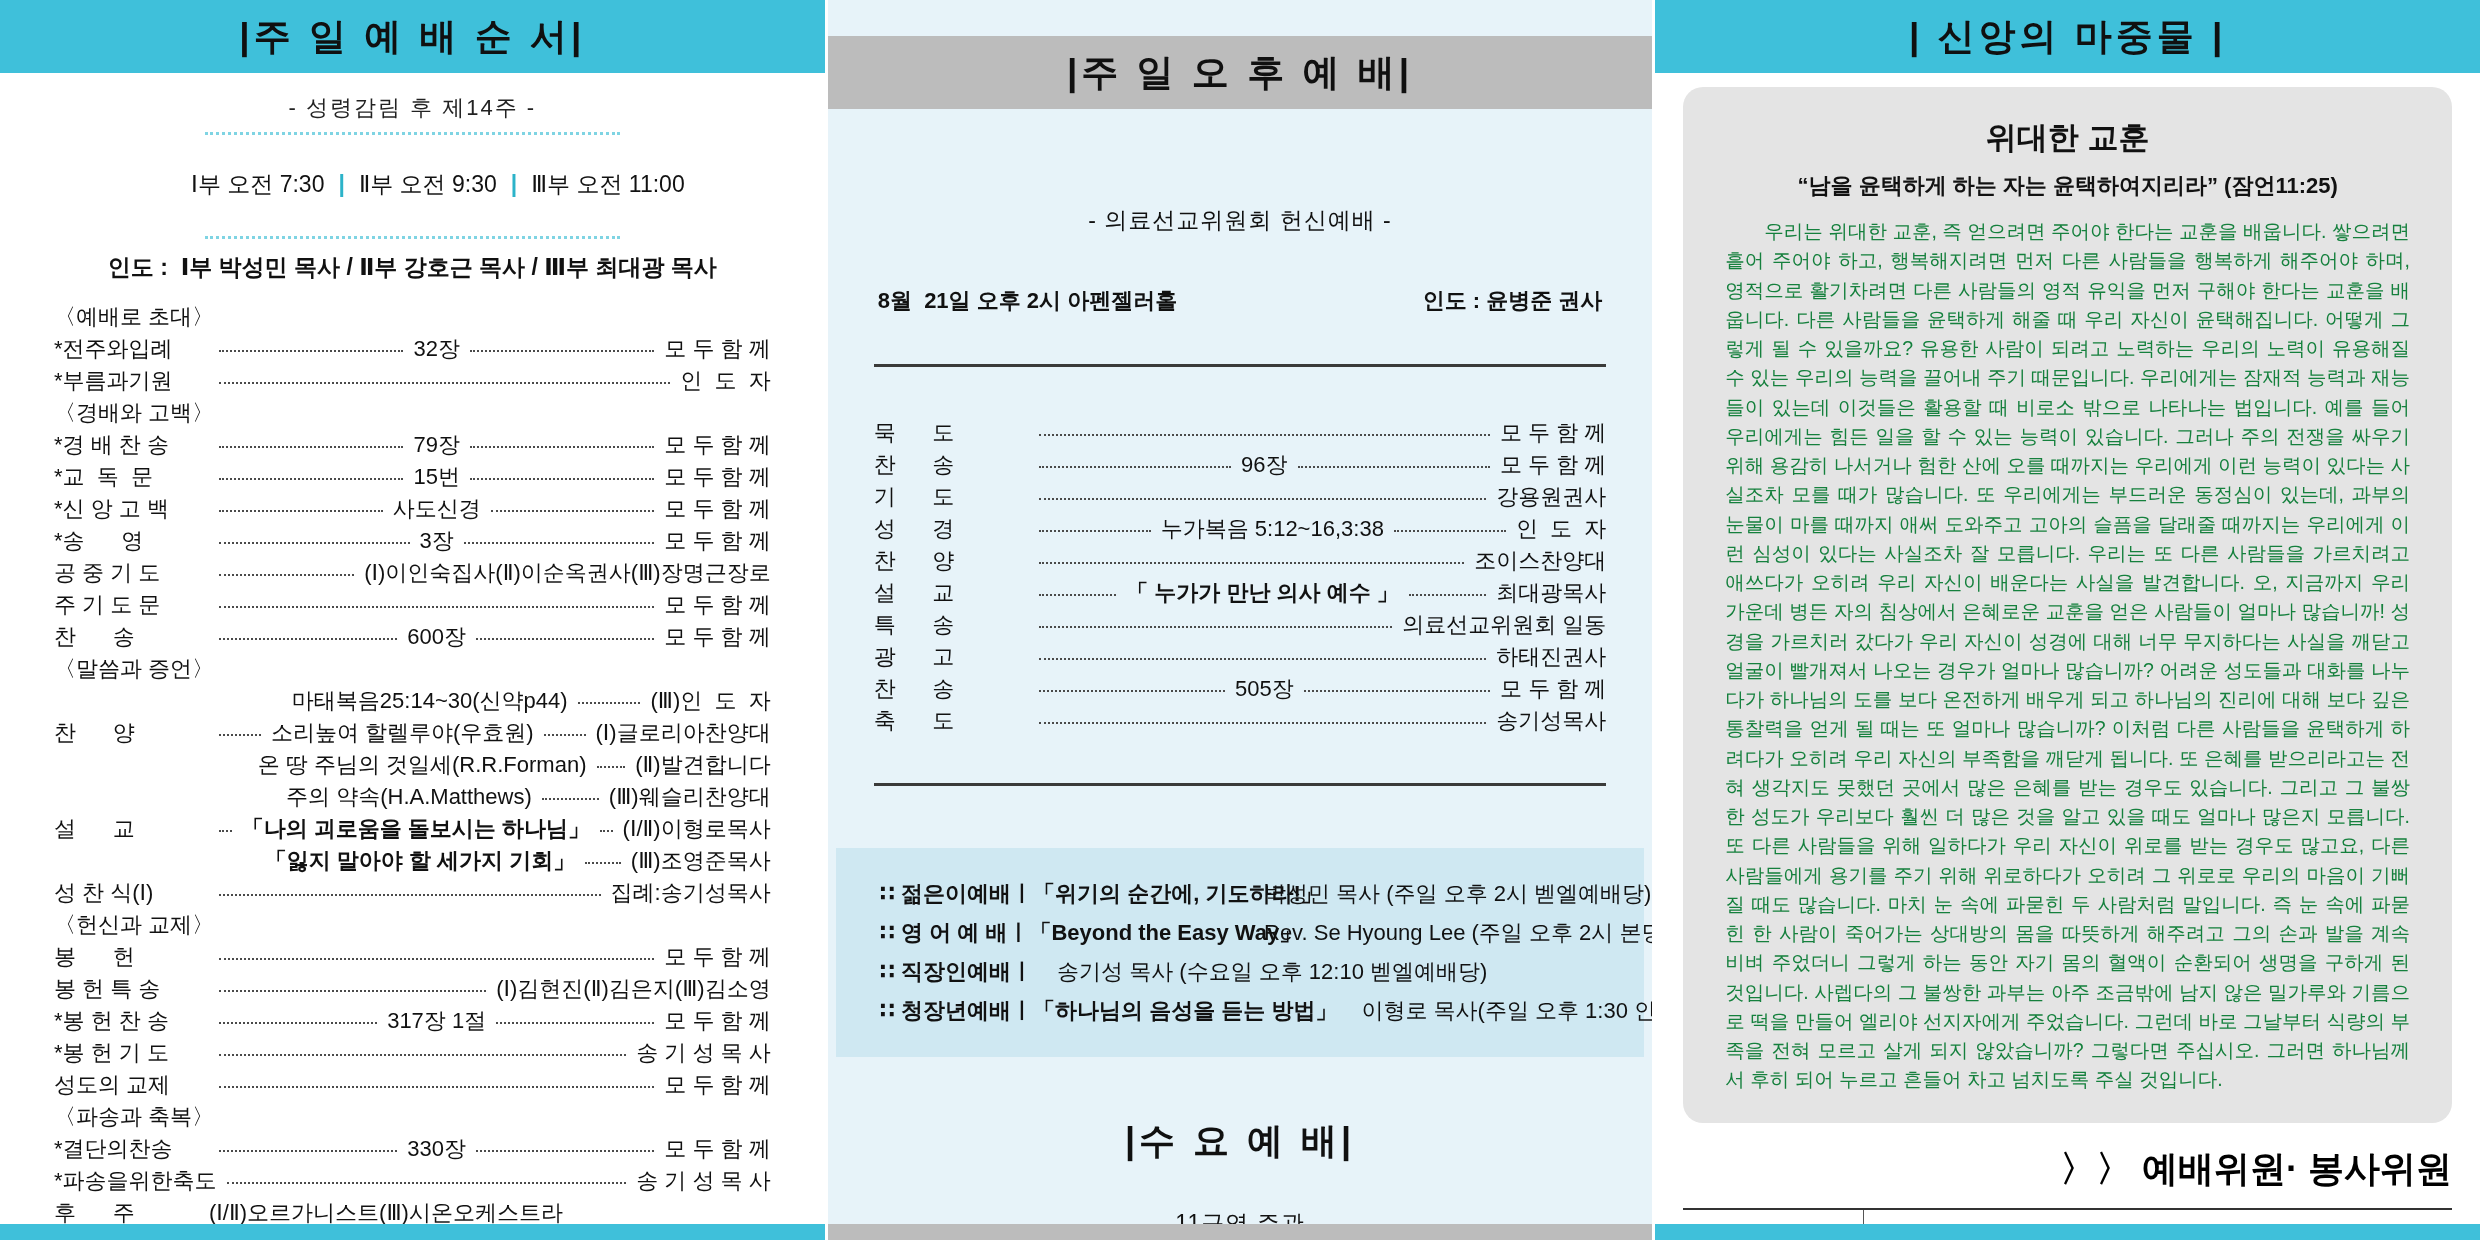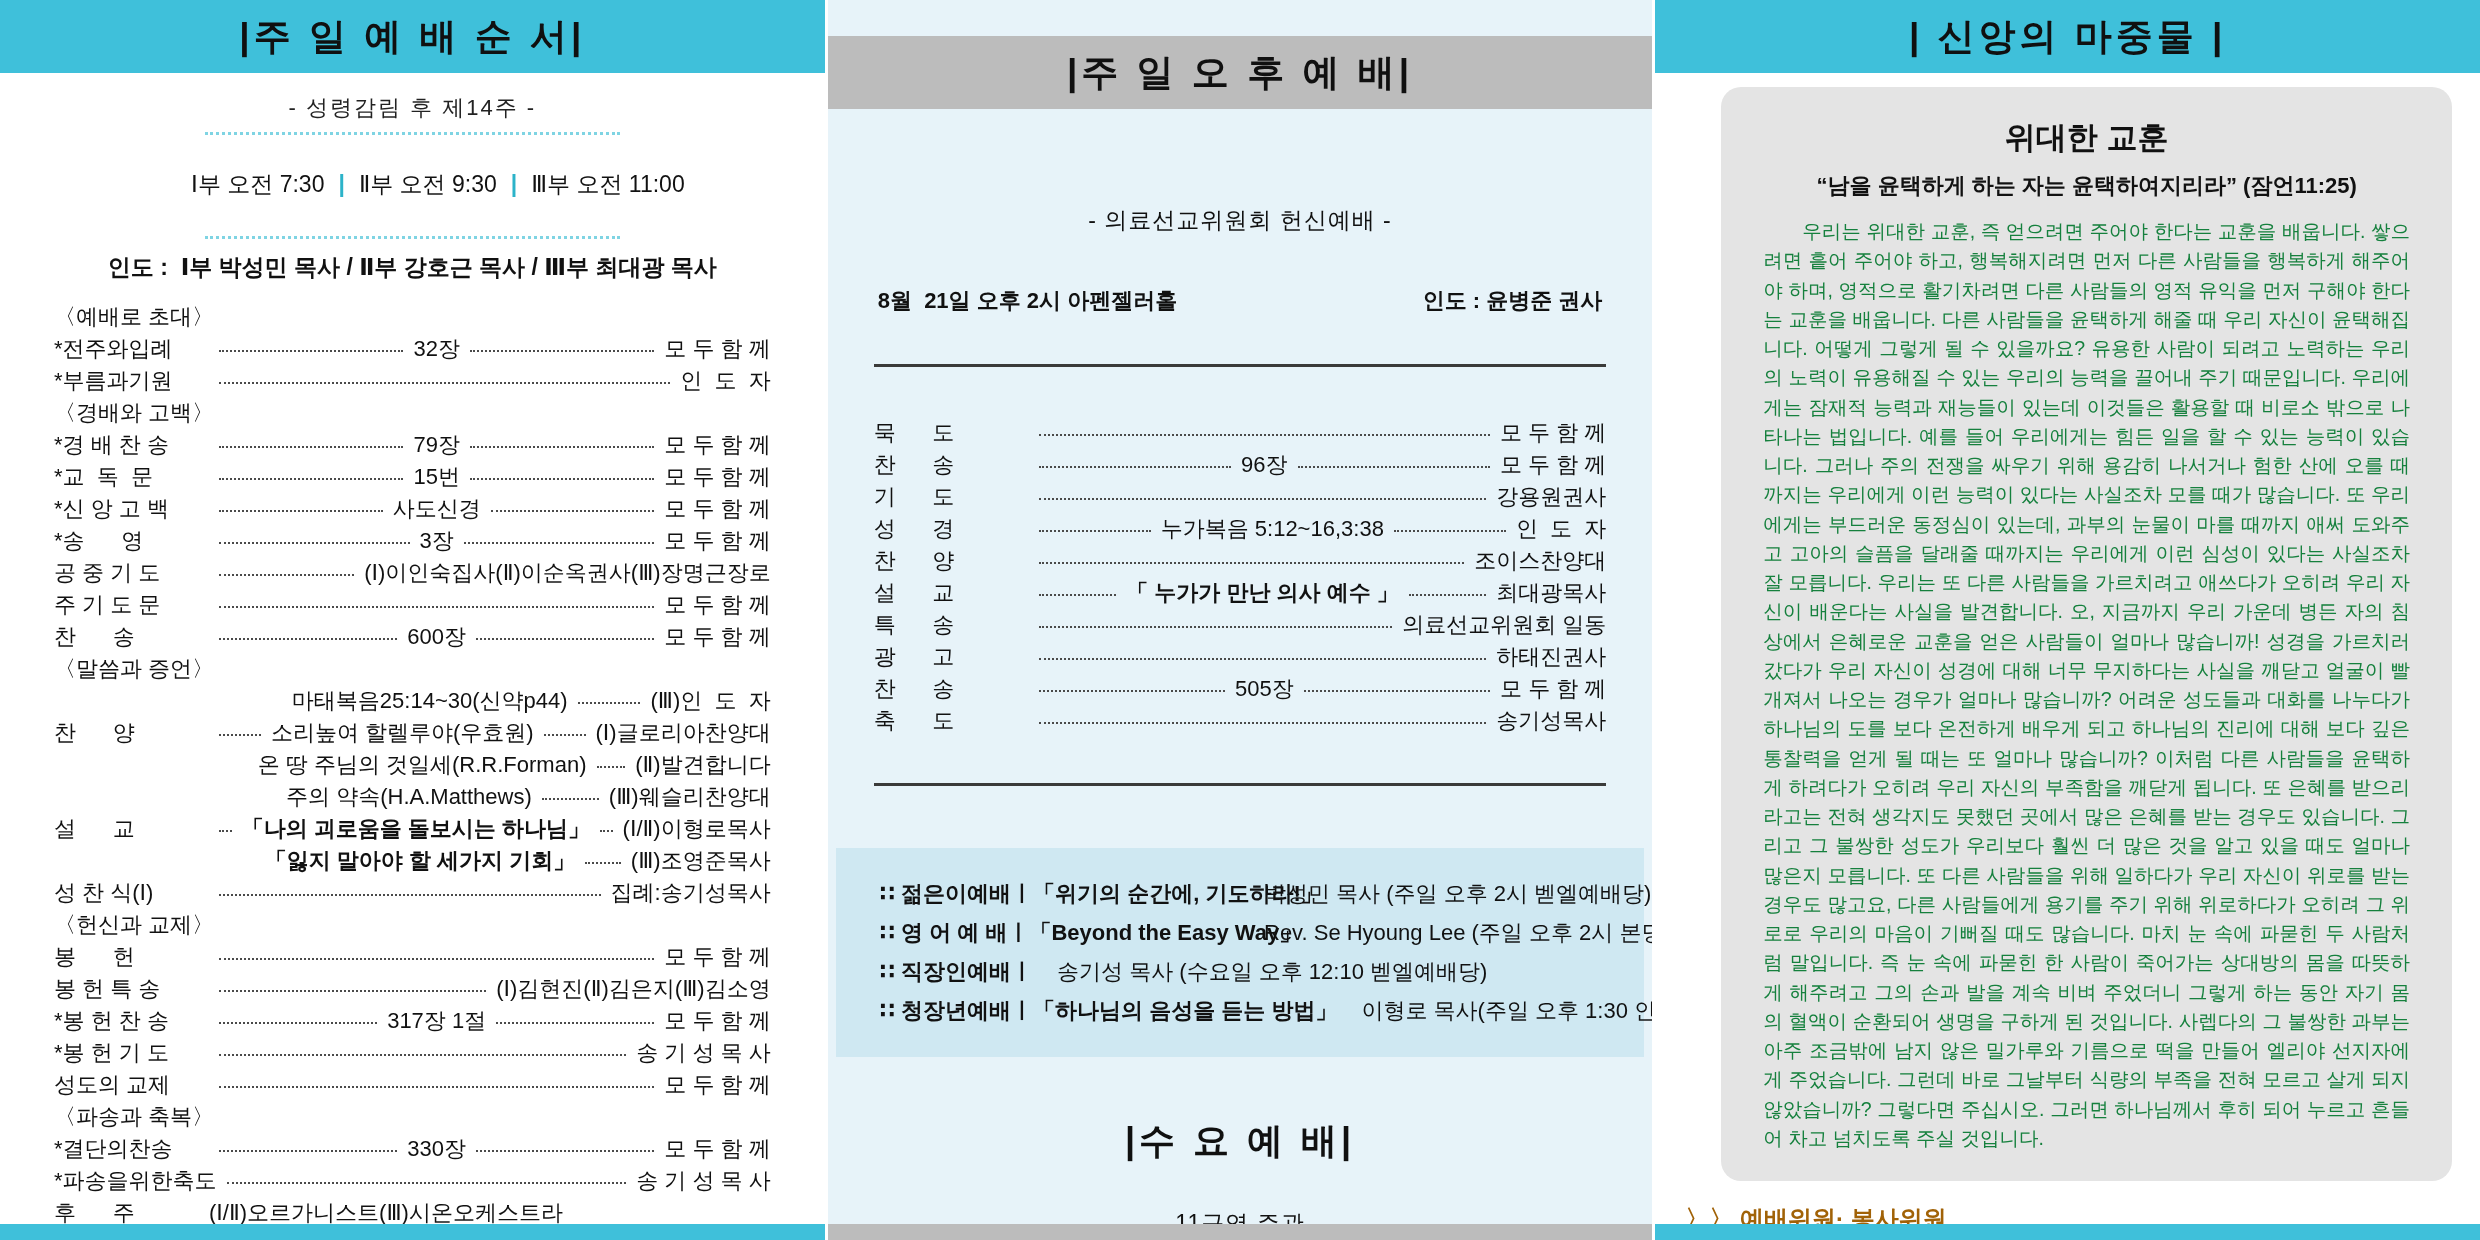--- a/index.html
+++ b/index.html
@@ -37,25 +37,25 @@
   .inforow{display:flex;justify-content:space-between;align-items:baseline;font-size:22px;font-weight:bold;margin:14px 4px 6px 4px;}
   .inforow .date{white-space:pre;}
   .rule{border-top:3px solid #3a3a3a;margin:6px 0 10px 0;height:0;}
   .rule.end{margin-top:10px;}
   .extras{background:#cfe8f2;margin:16px -38px 0 -38px;padding:22px 44px;font-size:22px;}
   .exline{display:flex;align-items:baseline;margin:9px 0;white-space:pre;}
   .exline .eb{font-weight:bold;}
   .exline .er{margin-left:24px;}
   .exline.wide .eb{min-width:50%;}
   .h2{text-align:center;font-weight:bold;font-size:36px;letter-spacing:4px;margin-top:24px;color:#101010;}
-  .theading{color:#a16207;font-weight:bold;font-size:24px;margin:22px 0 14px 2px;}
+  .theading{color:#000000;font-weight:bold;font-size:36px;margin:22px 0 14px 2px;text-align:right;}
 
   
   .rcontent{padding:14px 28px 0 28px;}
-  .pumpbox{background:#e4e4e4;border-radius:20px;padding:24px 42px 28px 42px;margin-left:38px;}
+  .pumpbox{background:#e4e4e4;border-radius:20px;padding:24px 42px 28px 42px;}
   .ptitle{text-align:center;font-size:31px;font-weight:bold;margin:6px 0 12px 0;}
   .pverse{text-align:center;font-size:22px;font-weight:bold;margin-bottom:16px;}
   .pbody{font-size:19.5px;line-height:1.5;text-align:justify;text-indent:2em;color:#15803d;}
   table.comm{width:100%;border-collapse:collapse;font-size:19.5px;}
   table.comm td{border-top:2px solid #333;border-bottom:2px solid #333;border-left:1.5px solid #555;border-right:1.5px solid #555;padding:12px 10px;vertical-align:middle;text-decoration:underline;}
   table.comm td:first-child{border-left:none;}
   table.comm td:last-child{border-right:none;}
   table.comm .lab{font-weight:bold;text-align:center;white-space:pre;width:160px;}
   table.comm .b{font-weight:bold;text-align:center;}
 </style>

